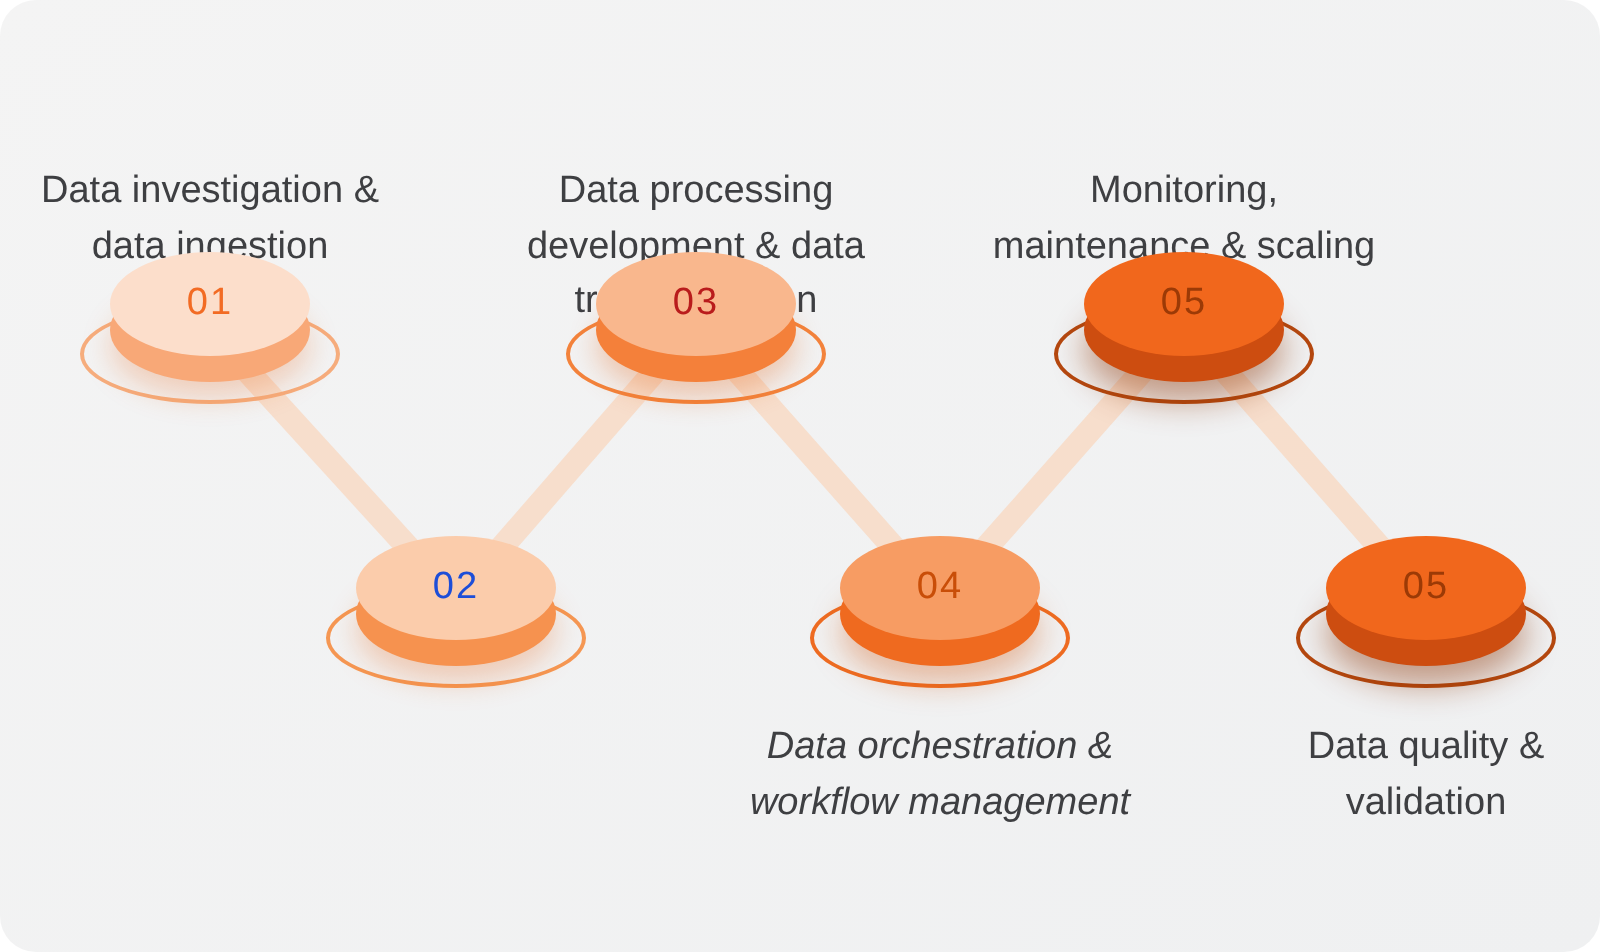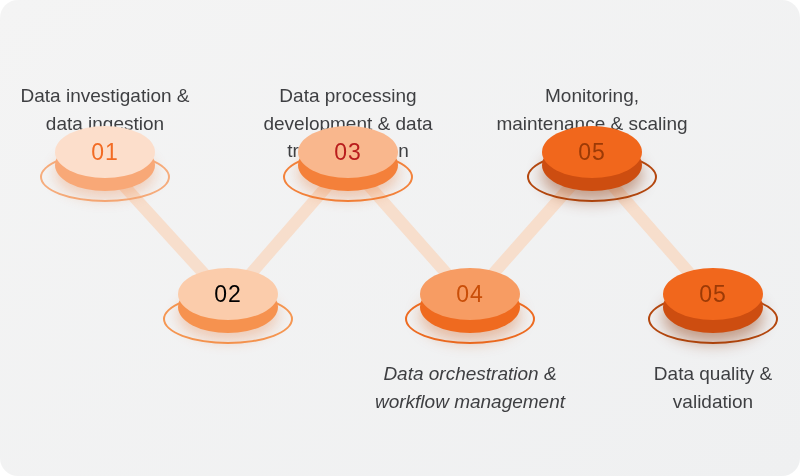--- a/index.html
+++ b/index.html
@@ -50,27 +50,27 @@
     border-radius:50%;
   }
   .top {
     position:absolute; z-index:3;
     left:0; top:0;
     width:100px; height:52px;
     border-radius:50%;
     display:flex; align-items:center; justify-content:center;
   }
   .num {
-    font-size:23px;
+    font-size:19px;
     font-weight:500;
     letter-spacing:1px;
   }
 
   .c1 .top { background:#fcdecb; } .c1 .side { background:#f8a877; box-shadow:0 8px 14px rgba(230,100,25,.25);} .c1 .ring { border-color:#f6ad7d; } .c1 .num { color:#f26b24; }
-  .c2 .top { background:#fbccab; } .c2 .side { background:#f6924f; box-shadow:0 8px 14px rgba(230,100,25,.28);} .c2 .ring { border-color:#f59753; } .c2 .num { color:#000000; }
+  .c2 .top { background:#fbccab; } .c2 .side { background:#f6924f; box-shadow:0 8px 14px rgba(230,100,25,.28);} .c2 .ring { border-color:#f59753; } .c2 .num { color:#1d4ed8; }
   .c3 .top { background:#f9b78d; } .c3 .side { background:#f4803a; box-shadow:0 8px 14px rgba(225,95,20,.30);} .c3 .ring { border-color:#f3833c; } .c3 .num { color:#b91c1c; }
   .c4 .top { background:#f79c63;text-align:center; } .c4 .side { background:#ef6a1f; box-shadow:0 9px 15px rgba(210,85,15,.35);} .c4 .ring { border-color:#ee6c22; } .c4 .num { color:#c94e08; }
   .c5 .top { background:#f1671c;text-align:center; } .c5 .side { background:#cd4d10; box-shadow:0 10px 16px rgba(140,50,5,.45);} .c5 .ring { border-color:#b5480f; } .c5 .num { color:#9c3a06; }
   .c6 .top { background:#f1671c; } .c6 .side { background:#cd4d10; box-shadow:0 10px 16px rgba(140,50,5,.45);} .c6 .ring { border-color:#b5480f; } .c6 .num { color:#9c3a06; }
 </style>
 </head>
 <body>
 
 <div class="canvas">
 

